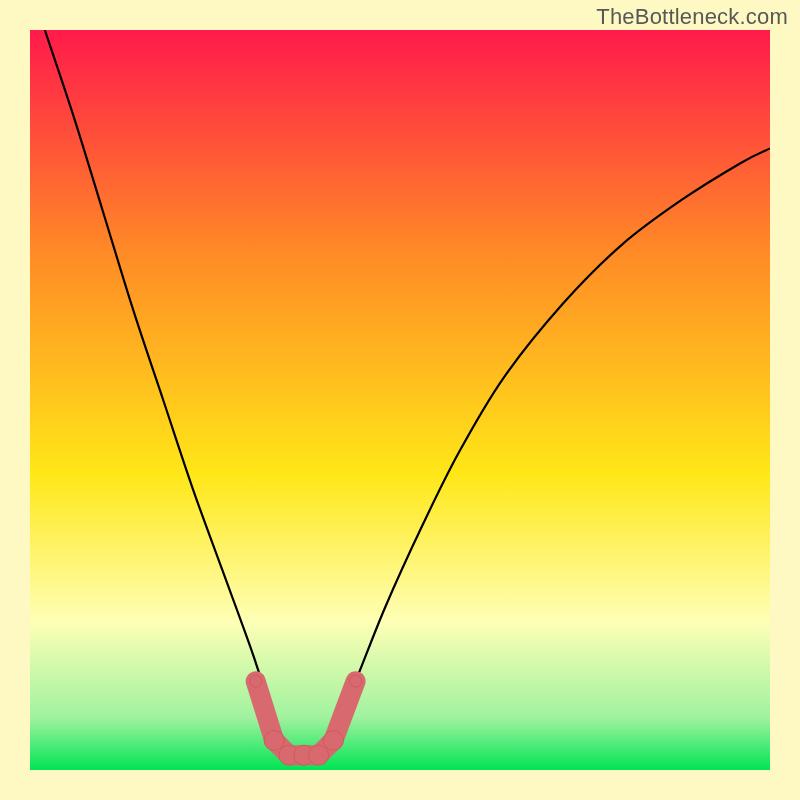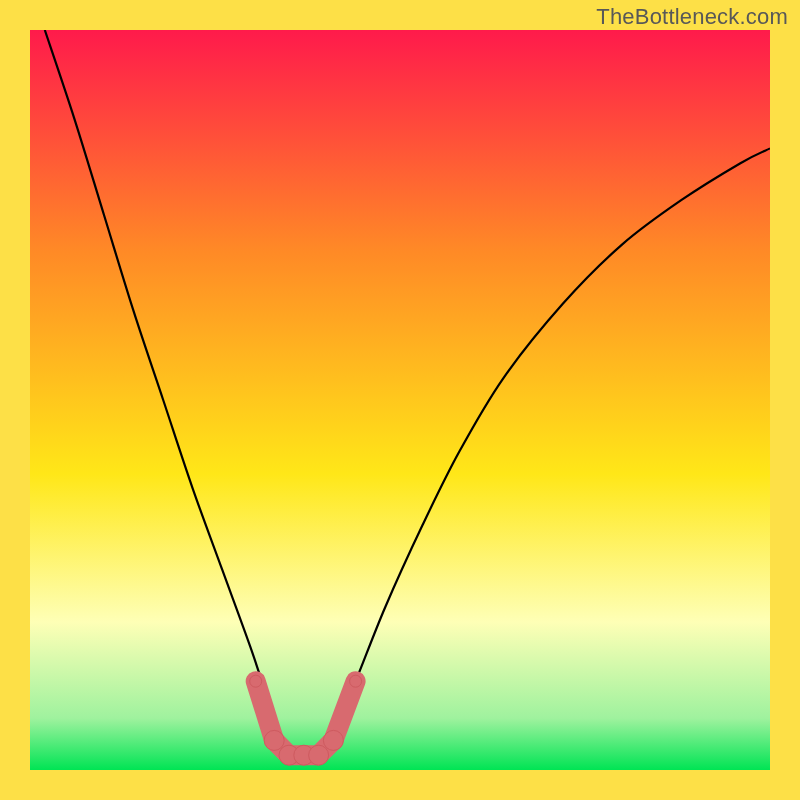--- a/index.html
+++ b/index.html
@@ -8,21 +8,21 @@
     width: 800px;
     height: 800px;
     background: #000000;
     overflow: hidden;
     font-family: Arial, Helvetica, sans-serif;
   }
   .stage {
     position: relative;
     width: 800px;
     height: 800px;
-    background: #fde047;
+    background: #fef9c3;
   }
   .watermark {
     position: absolute;
     top: 4px;
     right: 12px;
     color: #585858;
     font-size: 22px;
     letter-spacing: 0.2px;
     font-weight: 400;
     z-index: 10;

